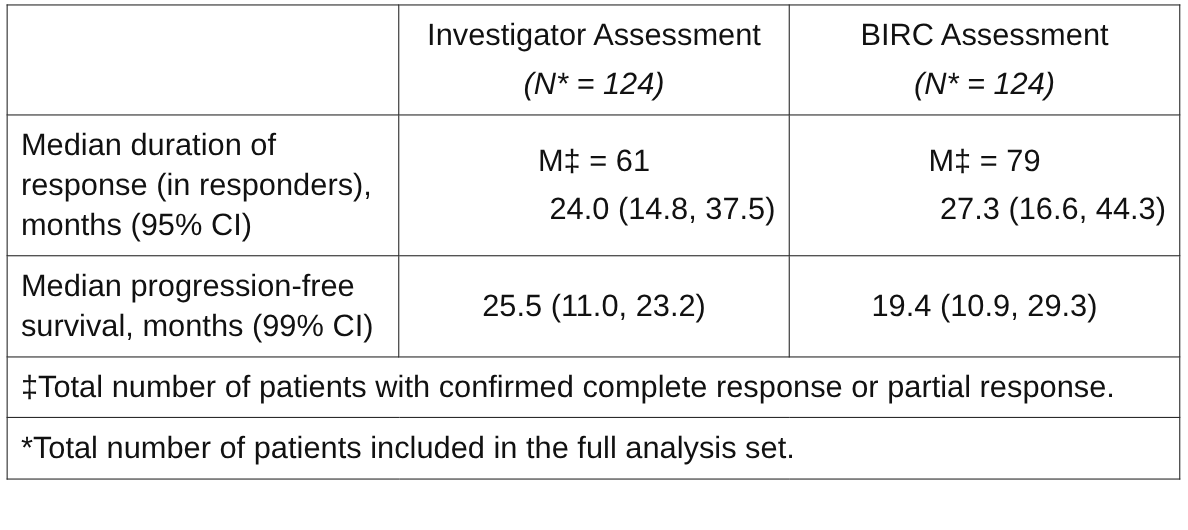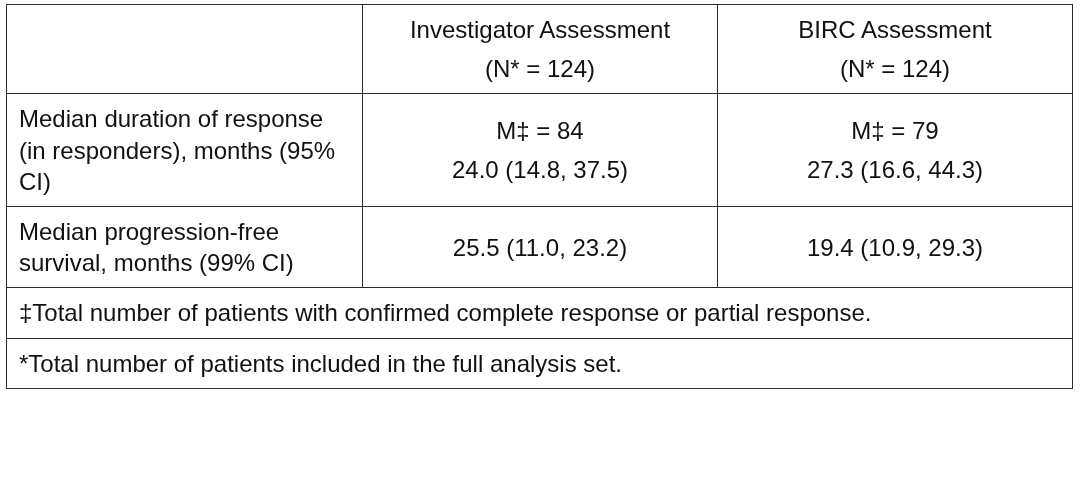--- a/index.html
+++ b/index.html
@@ -22,21 +22,21 @@
     background: #ffffff;
   }
   table.results {
     border-collapse: collapse;
     width: 1066px;
     table-layout: fixed;
   }
   table.results td {
     border: 1px solid #2b2b2b;
     vertical-align: middle;
-    font-size: 24px;
+    font-size: 28px;
     line-height: 1.30;
     padding: 9px 12px;
     box-sizing: border-box;
   }
   col.c-label { width: 356px; }
   col.c-inv   { width: 355px; }
   col.c-birc  { width: 355px; }
 
   td.label {
     text-align: left;
@@ -49,23 +49,23 @@
     padding-top: 10px;
     padding-bottom: 10px;
   }
   td.blank {
     border-left: 1px solid #2b2b2b;
     border-top: 1px solid #2b2b2b;
     border-bottom: 1px solid #2b2b2b;
     border-right: 1px solid #2b2b2b;
   }
   .head-line1 { display: block; }
-  .head-line2 { display: block; margin-top: 8px; }
+  .head-line2 { display: block; margin-top: 8px; font-style: italic; }
   .val-line { display: block; }
-  .val-line + .val-line { margin-top: 8px; }
+  .val-line + .val-line { margin-top: 8px; text-align: right; }
   td.footnote {
     text-align: left;
     font-size: 20px;
     padding: 9px 12px;
   }
 </style>
 </head>
 <body>
 
 <div class="sheet">
@@ -86,21 +86,21 @@
           <span class="head-line1">BIRC Assessment</span>
           <span class="head-line2">(N* = 124)</span>
         </td>
       </tr>
 
 
 
       <tr>
         <td class="label">Median duration of response (in responders), months (95% CI)</td>
         <td class="val">
-          <span class="val-line">M‡ = 84</span>
+          <span class="val-line">M‡ = 61</span>
           <span class="val-line">24.0 (14.8, 37.5)</span>
         </td>
         <td class="val">
           <span class="val-line">M‡ = 79</span>
           <span class="val-line">27.3 (16.6, 44.3)</span>
         </td>
       </tr>
 
       <tr>
         <td class="label">Median progression-free survival, months (99% CI)</td>

